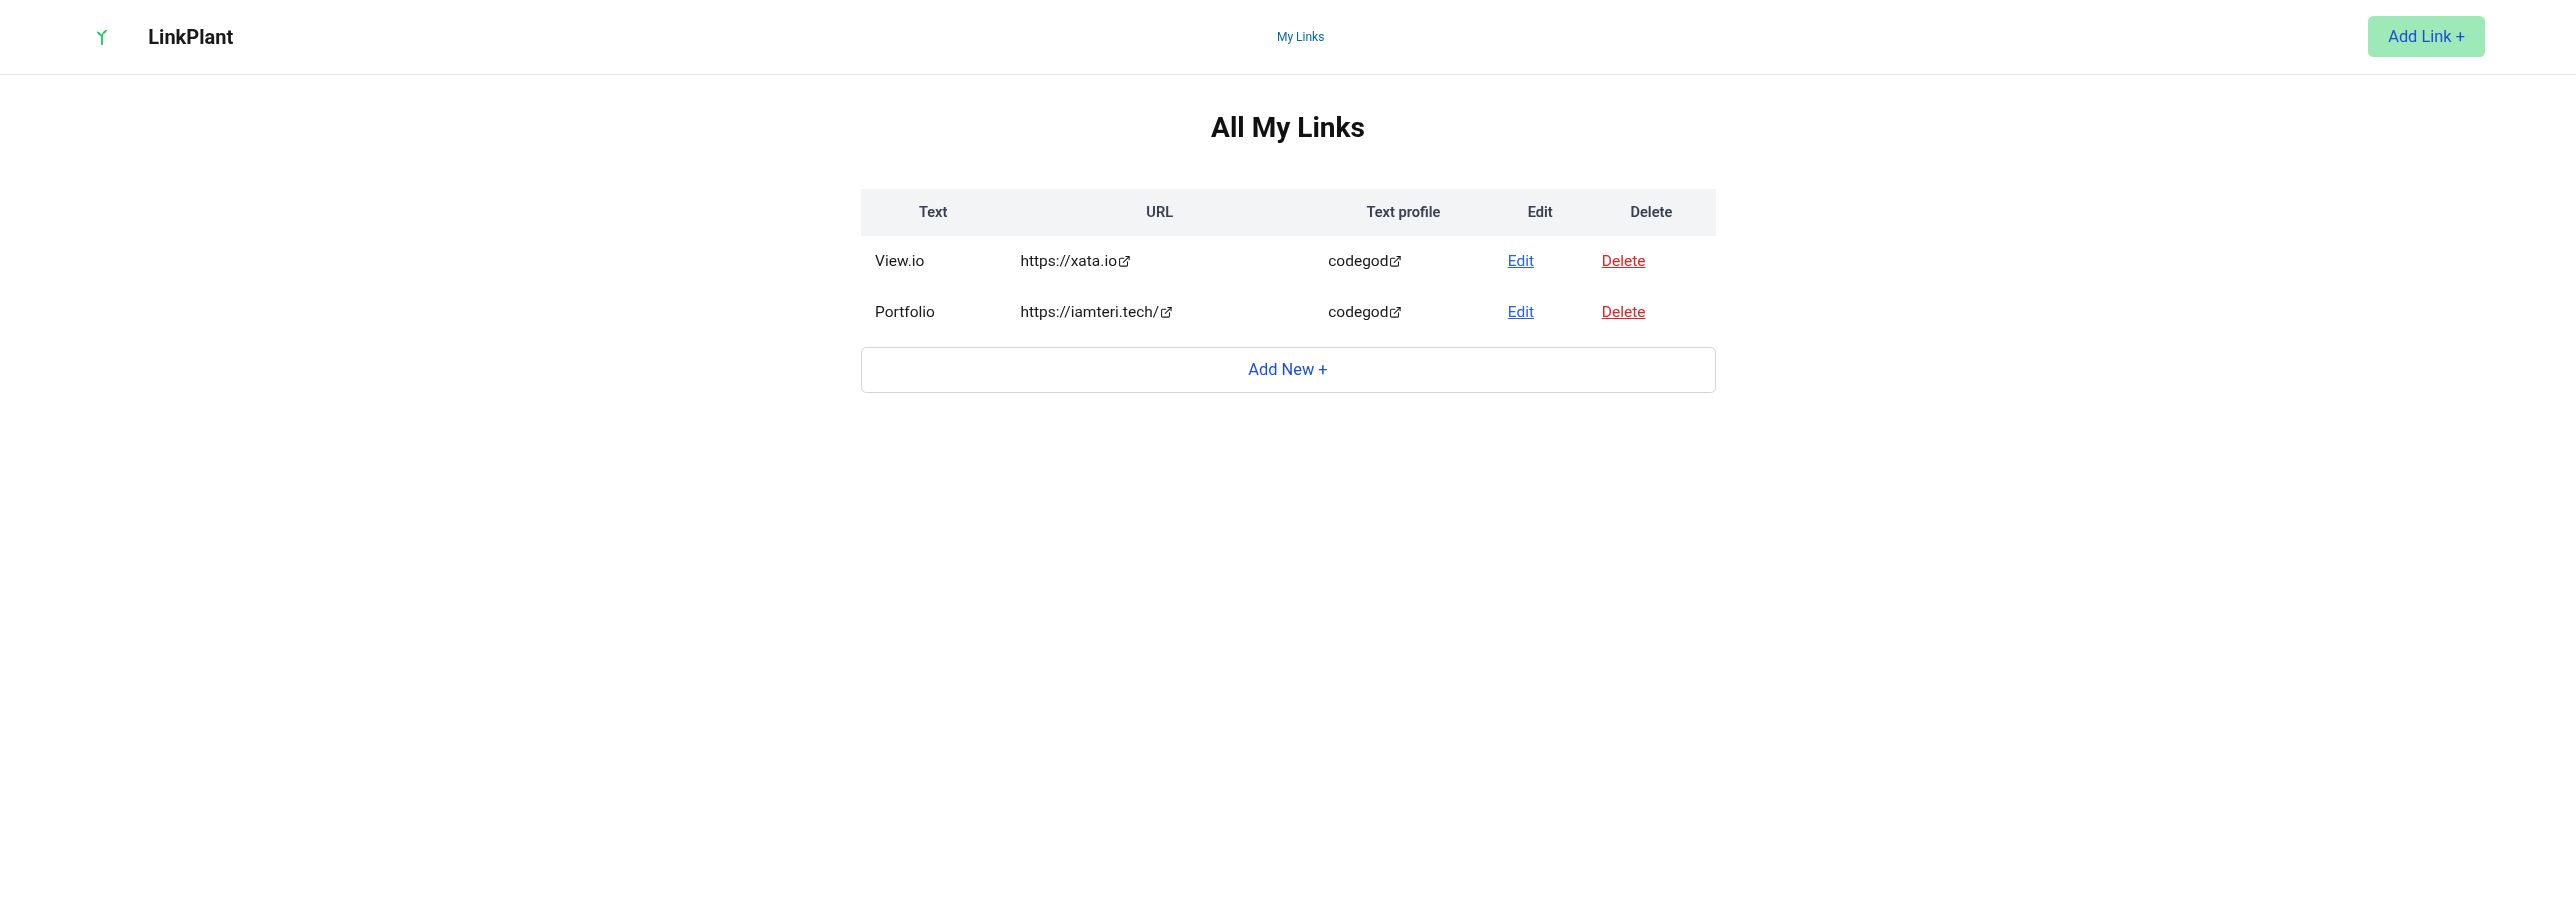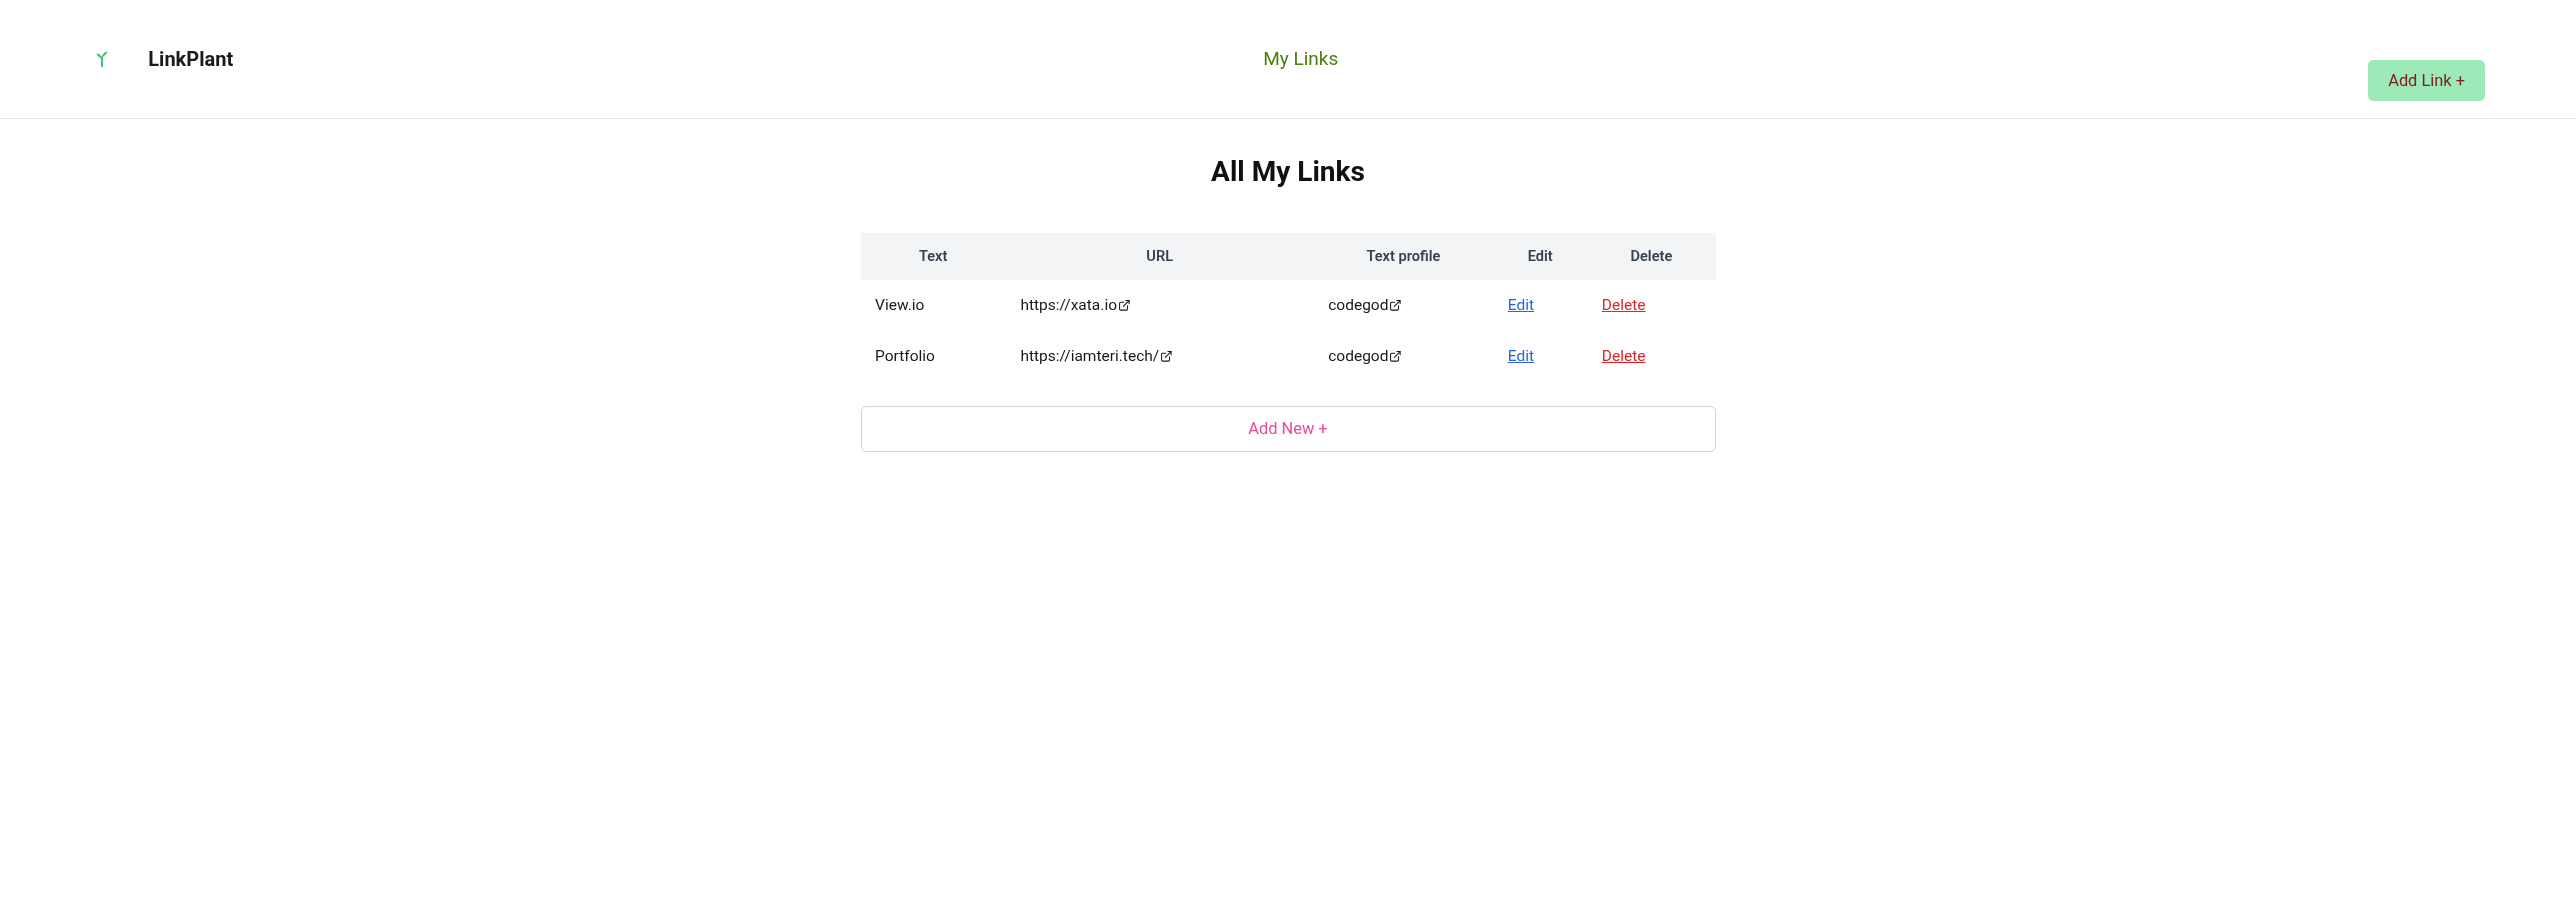--- a/index.html
+++ b/index.html
@@ -31,36 +31,35 @@
       align-items: center;
       justify-content: center;
     }
     .brand-name {
       font-size: 20px;
       font-weight: 700;
       color: #1a1a1a;
       margin-left: 28px;
     }
     .nav-center {
-      font-size: 19px;
-      color: #4d7c0f;
+      font-size: 12px;
+      color: #0369a1;
     }
     .nav-right {
       display: flex;
     }
     .add-link-btn {
       background: #9ee9b8;
       border: none;
       padding: 11px 20px;
       font-size: 16.4px;
-      color: #7f1d1d;
+      color: #1d4ed8;
       border-radius: 5.5px;
       cursor: pointer;
       font-family: inherit;
-      margin-top: 44px;
     }
     .main {
       max-width: 891px;
       margin: 0 auto;
       padding: 36px 18px;
     }
     .page-title {
       text-align: center;
       font-size: 28px;
       font-weight: 700;
@@ -109,27 +108,27 @@
       text-decoration: underline;
       cursor: pointer;
     }
     .delete-link {
       color: #dc2626;
       text-decoration: underline;
       cursor: pointer;
     }
     .add-new-btn {
       width: 100%;
-      margin-top: 24px;
+      margin-top: 9px;
       padding: 12.7px;
       background: #fff;
       border: 0.9px solid #d1d5db;
       border-radius: 5.5px;
       font-size: 16.4px;
-      color: #ec4899;
+      color: #1d4ed8;
       cursor: pointer;
       font-family: inherit;
     }
   </style>
 </head>
 <body>
 
 <nav class="navbar">
   <div class="nav-left">
     <span class="logo-icon">

